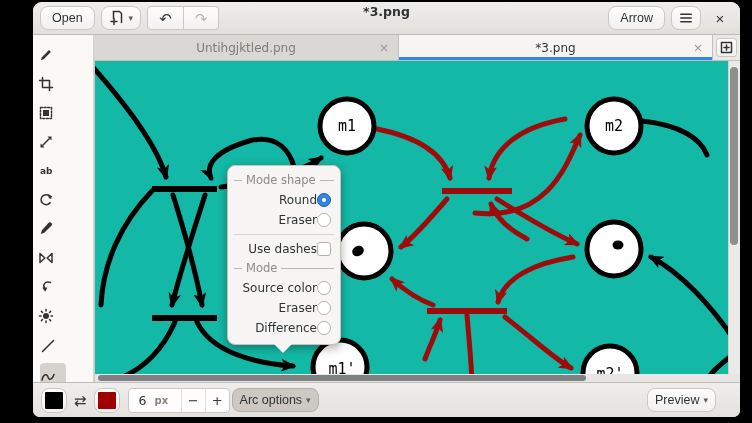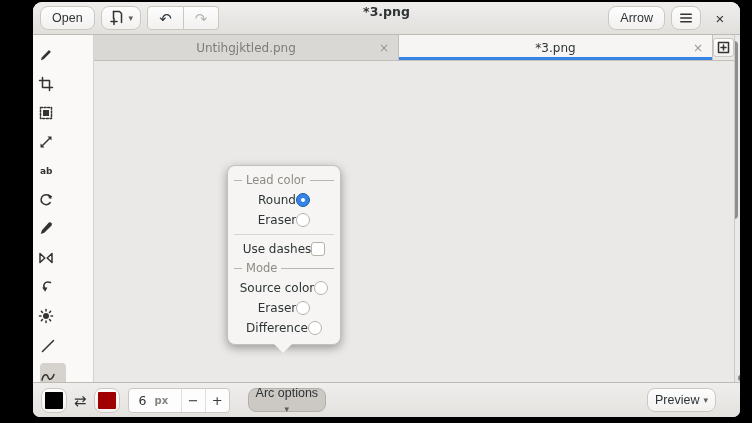--- a/index.html
+++ b/index.html
@@ -37,21 +37,21 @@
   .main { flex:1; display:flex; min-height:0; }
   .sidebar { flex:0 0 60px; background:#faf9f8; border-right:1px solid #d5d1cd;
              display:flex; flex-wrap:wrap; align-content:flex-start; padding:5px 4px; }
   .tool { width:26px; height:25px; display:flex; align-items:center; justify-content:flex-start;
           border-radius:4px; margin:2px 12px; }
   .tool.half { margin-left:1px; margin-right:12px; }
   .tool.single { margin-left:3px; margin-right:23px; height:27px; }
   .tool.selected { background:#d6d2ce; }
   .tool svg { display:block; }
 
-  .content { flex:1; display:flex; flex-direction:row; min-width:0; }
+  .content { flex:1; display:flex; flex-direction:column; min-width:0; }
 
   
   .tabbar { height:26px; flex:0 0 26px; background:#d8d6d3; border-bottom:1px solid #c3beb8;
             display:flex; align-items:stretch; }
   .tab { position:relative; display:flex; align-items:center; justify-content:center;
          font-size:12px; color:#7f7c78; border-right:1px solid #c3beb8; }
   .tab .tab-close { position:absolute; right:9px; top:50%; transform:translateY(-50%);
                     color:#9a968f; font-size:12px; }
   .tab.inactive { width:305px; background:#dad8d5; }
   .tab.active { width:314px; background:#f6f5f4; color:#2e3436; }
@@ -73,34 +73,34 @@
                border-top:1px solid #bfbab4; display:flex; align-items:center; padding:0 8px; gap:2px; }
   .swatch { width:26px; height:25px; padding:3px; }
   .swatch .chip { width:100%; height:100%; border-radius:1px; }
   .flat { border:none; background:transparent; }
   .spin-group { display:flex; align-items:center; height:25px; background:#fdfdfd; border:1px solid #cdc7c2;
                 border-radius:4px; margin-left:6px; overflow:hidden; }
   .spin-value { width:26px; text-align:left; padding-left:10px; font-size:12.5px; }
   .spin-unit { width:26px; font-size:10px; color:#87837e; font-weight:bold; }
   .spin-btn { width:24px; height:100%; display:flex; align-items:center; justify-content:center;
               font-size:13px; color:#3d3b39; }
-  .arc-btn { margin-left:16px; background:#ccc8c3; border-color:#b4afa8; gap:8px;flex-direction:column; }
+  .arc-btn { margin-left:0; background:#ccc8c3; border-color:#b4afa8; gap:8px; }
   .preview-btn { margin-left:auto; margin-right:16px; gap:8px; }
 
   
   .popover { position:absolute; left:227px; top:165px; width:114px; z-index:50;
              background:#f6f5f4; border:1px solid #c6c0ba; border-radius:8px;
              box-shadow:0 3px 10px rgba(0,0,0,.35); padding:5px 6px 6px; font-size:12px; }
   .popover::after { content:""; position:absolute; left:46px; bottom:-9px; width:0; height:0;
                     border:9px solid transparent; border-bottom:none; border-top:9px solid #f6f5f4; }
   .pop-section-title { display:flex; align-items:center; gap:4px; color:#8e8a85; font-size:11.5px;
                        margin:2px 0 3px; white-space:nowrap; }
   .pop-section-title::before { content:""; width:8px; height:1px; background:#b9b4ae; }
   .pop-section-title::after { content:""; flex:1; height:1px; background:#b9b4ae; }
-  .pop-row { display:flex; align-items:center; justify-content:center; padding:2px 3px; height:20px; border-radius:3px; }
+  .pop-row { display:flex; align-items:center; justify-content:flex-end; padding:2px 3px; height:20px; border-radius:3px; }
   .pop-row.focused { outline:1px solid #aaa59f; outline-offset:-1px; }
   .pop-sep { height:1px; background:#d8d4d0; margin:4px 0; }
   .radio { width:14px; height:14px; border-radius:50%; border:1px solid #b7b1ab; background:#fff; position:relative; flex:0 0 14px; }
   .radio.checked { background:#3584e4; border-color:#1b5fae; }
   .radio.checked::after { content:""; position:absolute; left:4px; top:4px; width:4px; height:4px; border-radius:50%; background:#fff; }
   .checkbox { width:14px; height:14px; border-radius:3px; border:1px solid #b7b1ab; background:#fff; flex:0 0 14px;
               display:flex; align-items:center; justify-content:center; }
   .checkbox.checked { background:#3584e4; border-color:#1b5fae; color:#fff; font-size:10px; font-weight:bold; }
 
   .icon-stroke { stroke:#35332f; fill:none; stroke-width:1.5; stroke-linecap:round; stroke-linejoin:round; }
@@ -357,21 +357,21 @@
       </button>
       <button class="btn iconbtn preview-btn">
         <span>Preview</span>
         <span class="dropdown-caret">▾</span>
       </button>
     </div>
   </div>
 
   <div class="popover">
     <div class="pop-section-title">
-        <span>Lead color</span>
+        <span>Mode shape</span>
       </div>
     <div class="pop-row">
       <span>Round</span>
       <span class="radio checked"></span>
     </div>
     <div class="pop-row">
       <span>Eraser</span>
       <span class="radio"></span>
     </div>
     <div class="pop-sep"></div>

